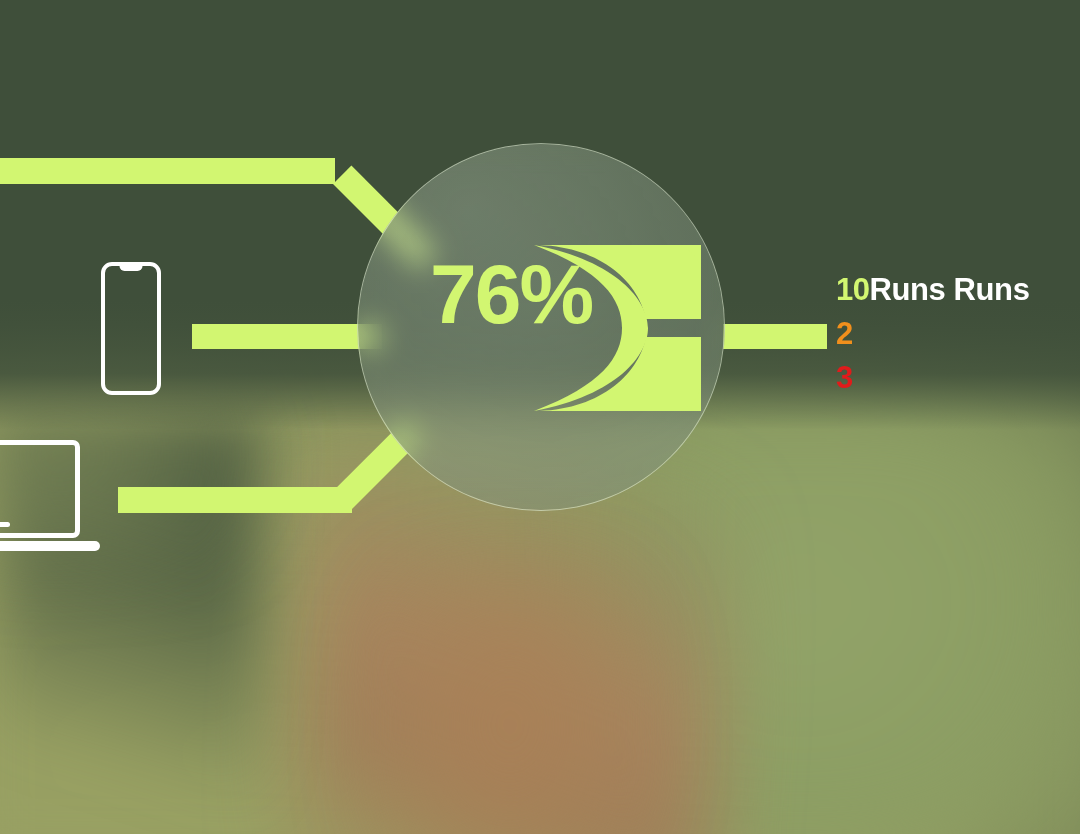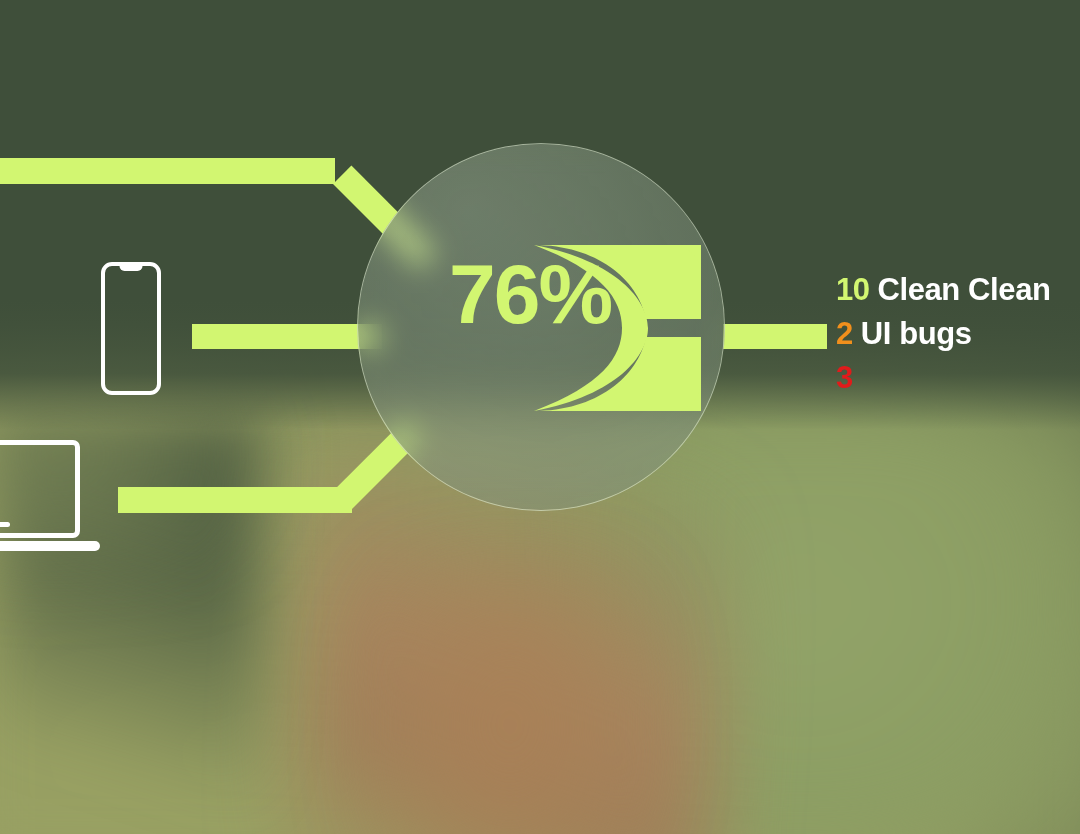--- a/index.html
+++ b/index.html
@@ -184,21 +184,21 @@
   }
   .badge-haze {
     position: absolute;
     inset: 0;
     border-radius: 50%;
     background:
       radial-gradient(100% 85% at 55% 42%, rgba(120,138,116,0.46) 0%, rgba(116,134,112,0.40) 55%, rgba(108,126,104,0.34) 100%);
   }
   .badge-pct {
     position: absolute;
-    left: 91px;
+    left: 72px;
     top: 108px;
     font-size: 84px;
     font-weight: bold;
     letter-spacing: -2px;
     color: #d2f671;
     line-height: 1;
   }
   .badge-logo {
     position: absolute;
     left: 168px;
@@ -211,21 +211,20 @@
   
   .legend {
     position: absolute;
     left: 836px;
     top: 272px;
     width: 230px;
   }
   .legend-row {
     display: flex;
     align-items: baseline;
-    gap: 8px;
     height: 44px;
     white-space: nowrap;
   }
   .legend-num {
     font-size: 31px;
     font-weight: bold;
     letter-spacing: -0.5px;
   }
   .legend-label {
     font-size: 31px;
@@ -314,26 +313,25 @@
           C 175 159 162 172 146 172
           L 120 172 Z"></path>
       </svg>
     </div>
   </div>
 
   <div class="legend">
 
     <div class="legend-row">
       <span class="legend-num" style="color:#d2f671">10</span>
-      <span class="legend-label">Clean Clean</span>
+      <span class="legend-label">Runs Runs</span>
     </div>
 
     <div class="legend-row">
       <span class="legend-num" style="color:#f18f1c">2</span>
-      <span class="legend-label">UI bugs</span>
     </div>
 
     <div class="legend-row">
       <span class="legend-num" style="color:#e01b1b">3</span>
     </div>
 
   </div>
 
 </div>
 

